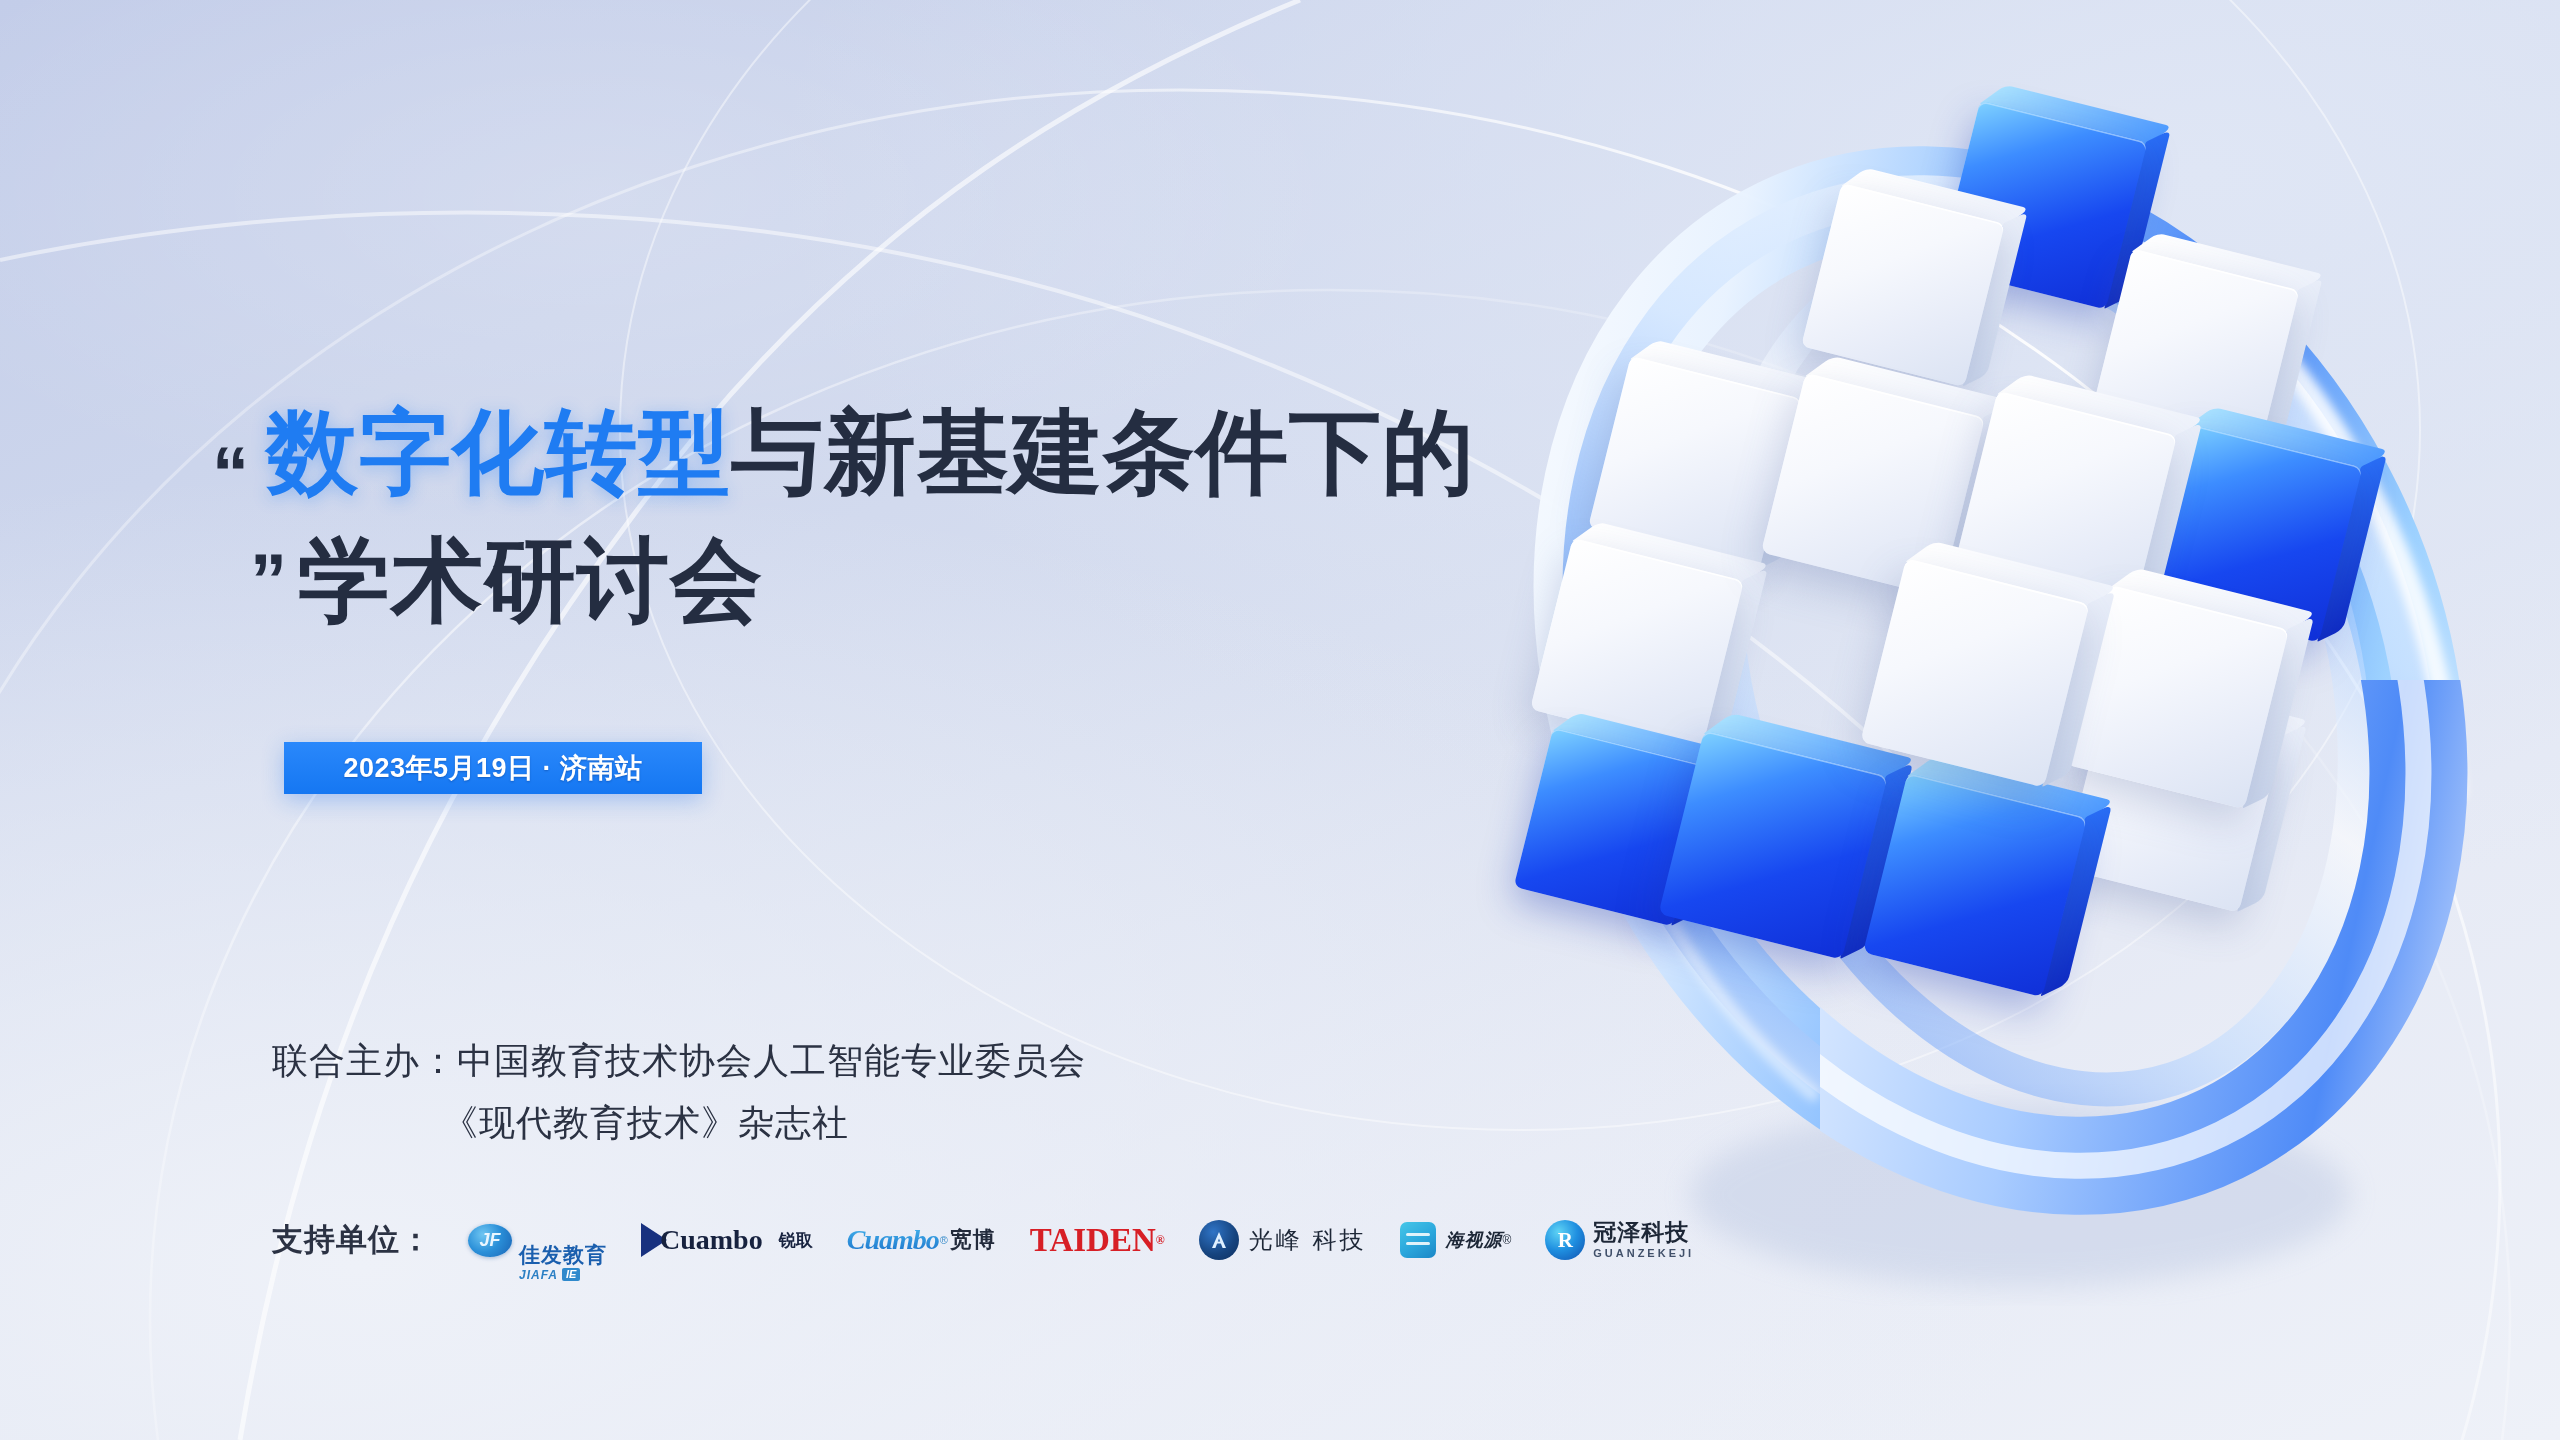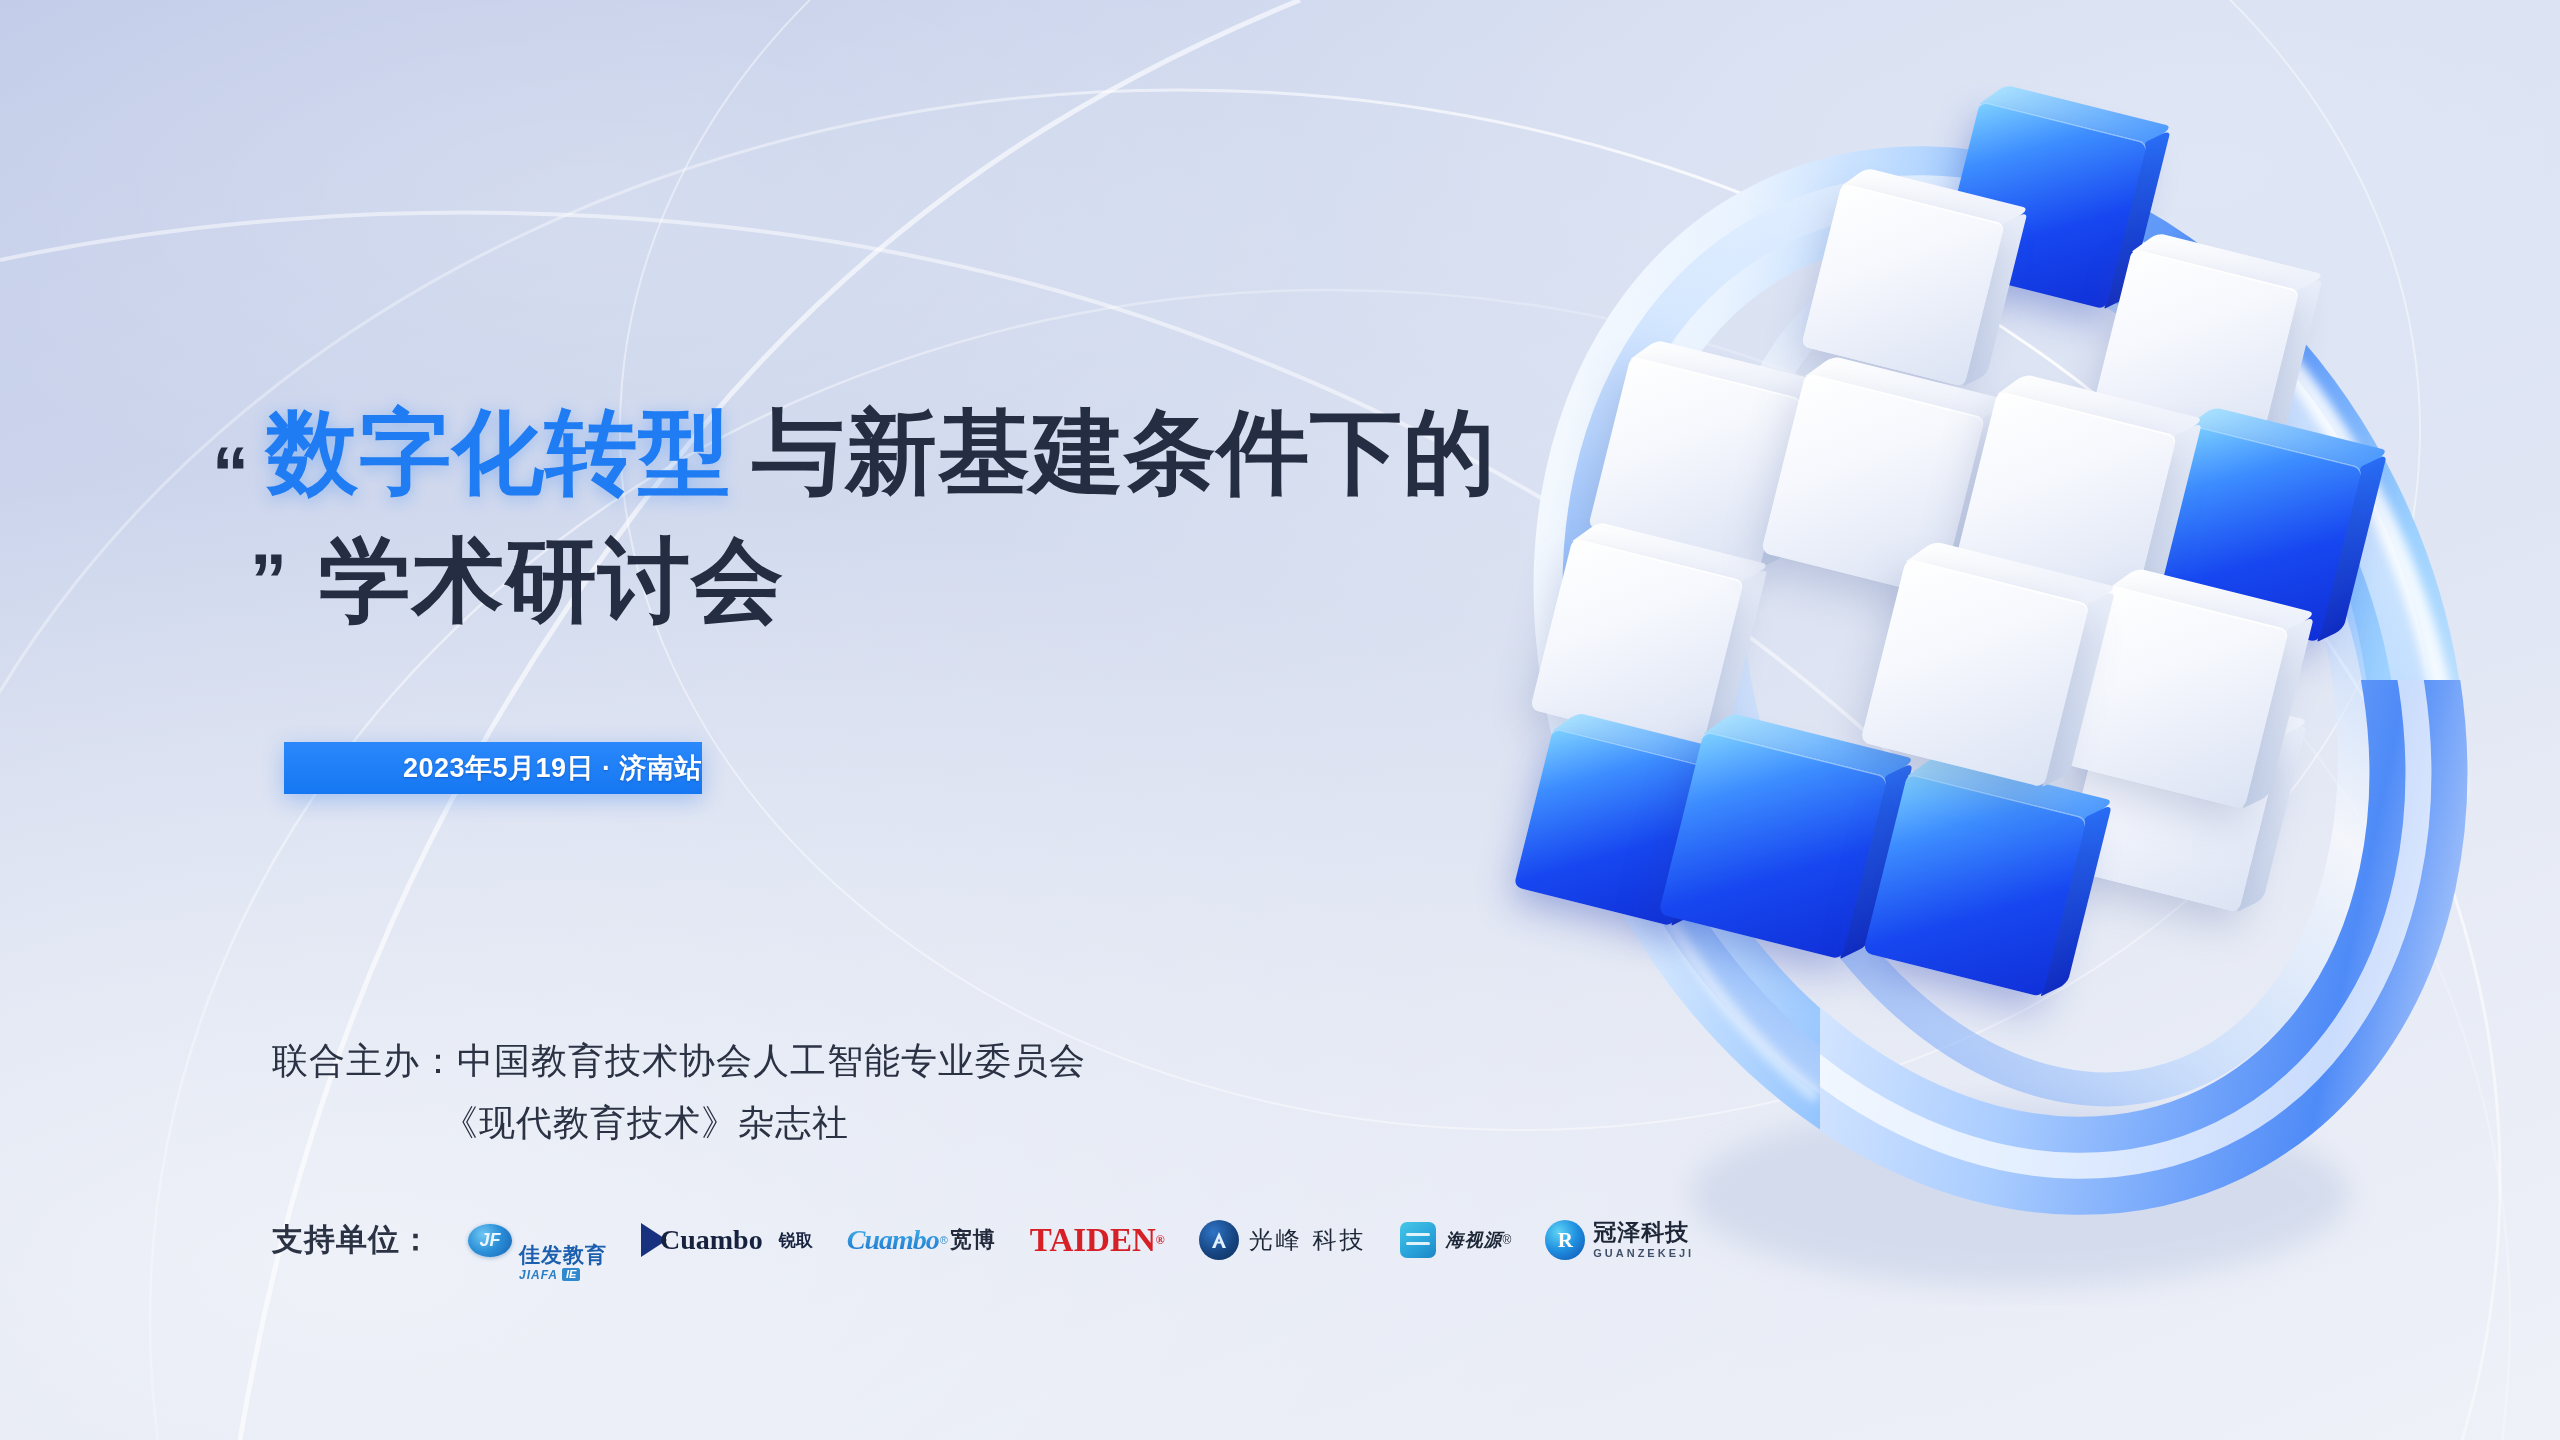--- a/index.html
+++ b/index.html
@@ -79,27 +79,27 @@
   .q{
     color:#242d41;
     font-size:74px;
     font-weight:700;
     line-height:1;
     position:relative;
   }
   .q.open{margin-right:16px;top:14px;}
   .q.close{margin-left:4px;margin-right:10px;top:-6px;}
   .hl{color:#1f7cf2;text-shadow:0 3px 16px rgba(40,130,245,.35);}
-  .dk{color:#242d41;margin-left:21px;}
+  .dk{color:#242d41;}
 
   .date-badge{
     position:absolute;left:284px;top:742px;
     width:418px;height:52px;
     background:linear-gradient(180deg,#2a88fb 0%,#1577f2 100%);
-    display:flex;align-items:center;justify-content:flex-end;
+    display:flex;align-items:center;justify-content:center;
     box-shadow:0 6px 22px rgba(25,110,235,.30);
   }
   .date-badge span{
     color:#ffffff;font-size:27px;font-weight:700;letter-spacing:.5px;
     text-shadow:0 1px 2px rgba(0,40,110,.35);
   }
 
   .host-block{position:absolute;left:272px;top:1030px;}
   .host-row{
     font-size:36px;font-weight:400;color:#2b3243;letter-spacing:1px;

